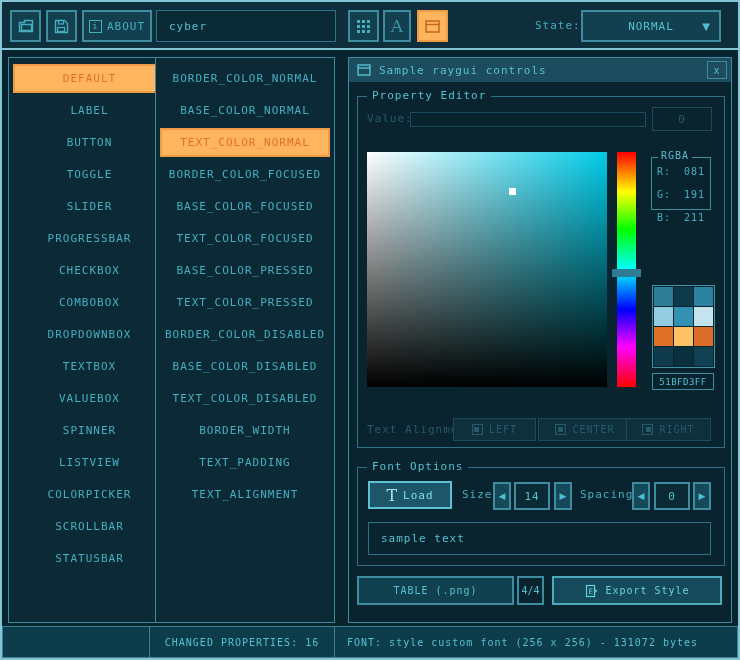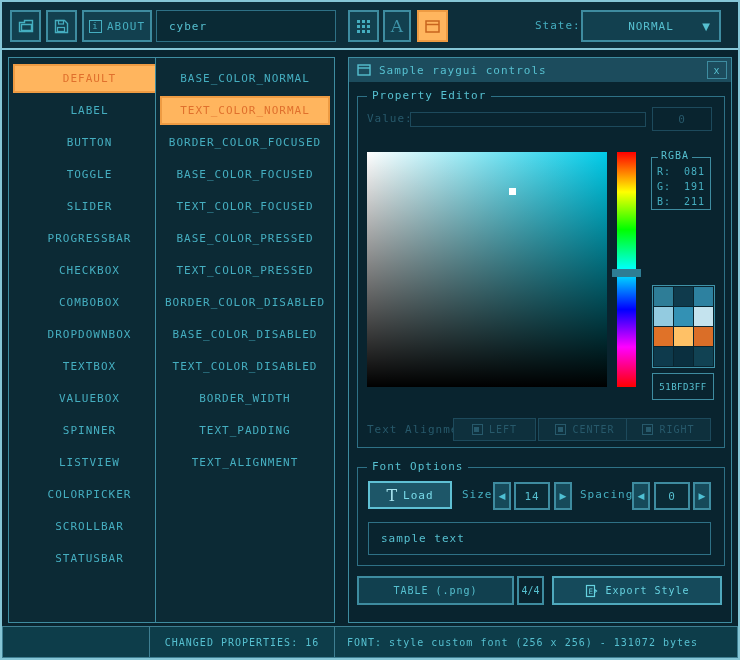--- a/index.html
+++ b/index.html
@@ -49,27 +49,27 @@
   .vslider{position:absolute;left:52px;top:15px;width:236px;height:15px;border:1px solid var(--bd-faint)}
   .zerobtn{position:absolute;left:294px;top:10px;width:60px;height:24px;border:1px solid var(--bd-faint);
            color:var(--txt-dim);display:flex;align-items:center;justify-content:center}
   .picker{position:absolute;left:9px;top:55px;width:240px;height:235px;cursor:crosshair;
           background:linear-gradient(to top,#000,rgba(0,0,0,0)),linear-gradient(to right,#fff,#00cbe8)}
   .pcursor{position:absolute;left:142px;top:36px;width:7px;height:7px;background:#fff}
   .hue{position:absolute;left:259px;top:55px;width:19px;height:235px;
        background:linear-gradient(#f00,#ff0 17%,#0f0 33%,#0ff 50%,#00f 67%,#f0f 83%,#f00)}
   .huehandle{position:absolute;left:-5px;top:117px;width:29px;height:8px;background:#2e7d94;cursor:grab}
   .vbox{position:absolute;width:60px;border:1px solid var(--bd);font-size:10px;padding:8px 5px 4px 5px;
-        display:flex;flex-direction:column;gap:4px}
+        display:flex;flex-direction:column;gap:12px}
   .vbox .row{display:flex;justify-content:space-between}
   .vbox .gtitle{font-size:10px;left:6px;padding:0 3px}
   .swatches{position:absolute;left:294px;top:188px;width:63px;height:83px;border:1px solid #3f93a9;
             background:var(--bg);display:grid;grid-template-columns:repeat(3,1fr);gap:1px;padding:1px}
   .sw{cursor:pointer}
-  .hexbox{position:absolute;left:294px;top:276px;width:62px;height:27px;border:1px solid var(--bd);
+  .hexbox{position:absolute;left:294px;top:276px;width:62px;height:17px;border:1px solid var(--bd);
           color:#56c0d0;font-size:9px;letter-spacing:.5px;display:flex;align-items:center;justify-content:center}
   .alignlbl{position:absolute;left:9px;top:326px;width:88px;overflow:hidden;white-space:nowrap}
   .abtn{position:absolute;top:321px;height:23px;background:#0e303d;border:1px solid var(--bd-faint);
         color:var(--txt-dim);font-size:10px;display:flex;align-items:center;justify-content:center;gap:6px}
   .ai{width:11px;height:11px;border:1px solid currentColor;display:inline-flex;align-items:center}
   .ai i{display:block;width:5px;height:5px;background:currentColor}
   .ai.l i{margin-left:1px}.ai.c i{margin:0 auto}.ai.r i{margin-left:auto;margin-right:1px}
   
   .loadbtn{position:absolute;left:10px;top:13px;width:84px;height:28px;background:#1d5668;
            border:2px solid #5fc0d4;color:#7adcea;display:flex;align-items:center;justify-content:center;gap:6px;cursor:pointer}
@@ -170,20 +170,21 @@
     <div class="li">TEXTBOX</div>
     <div class="li">VALUEBOX</div>
     <div class="li">SPINNER</div>
     <div class="li">LISTVIEW</div>
     <div class="li">COLORPICKER</div>
     <div class="li">SCROLLBAR</div>
     <div class="li">STATUSBAR</div>
   </div>
 
   <div class="listpanel lp-mid">
+    <div class="li">BORDER_COLOR_NORMAL</div>
     <div class="li">BASE_COLOR_NORMAL</div>
     <div class="li sel">TEXT_COLOR_NORMAL</div>
     <div class="li">BORDER_COLOR_FOCUSED</div>
     <div class="li">BASE_COLOR_FOCUSED</div>
     <div class="li">TEXT_COLOR_FOCUSED</div>
     <div class="li">BASE_COLOR_PRESSED</div>
     <div class="li">TEXT_COLOR_PRESSED</div>
     <div class="li">BORDER_COLOR_DISABLED</div>
     <div class="li">BASE_COLOR_DISABLED</div>
     <div class="li">TEXT_COLOR_DISABLED</div>

